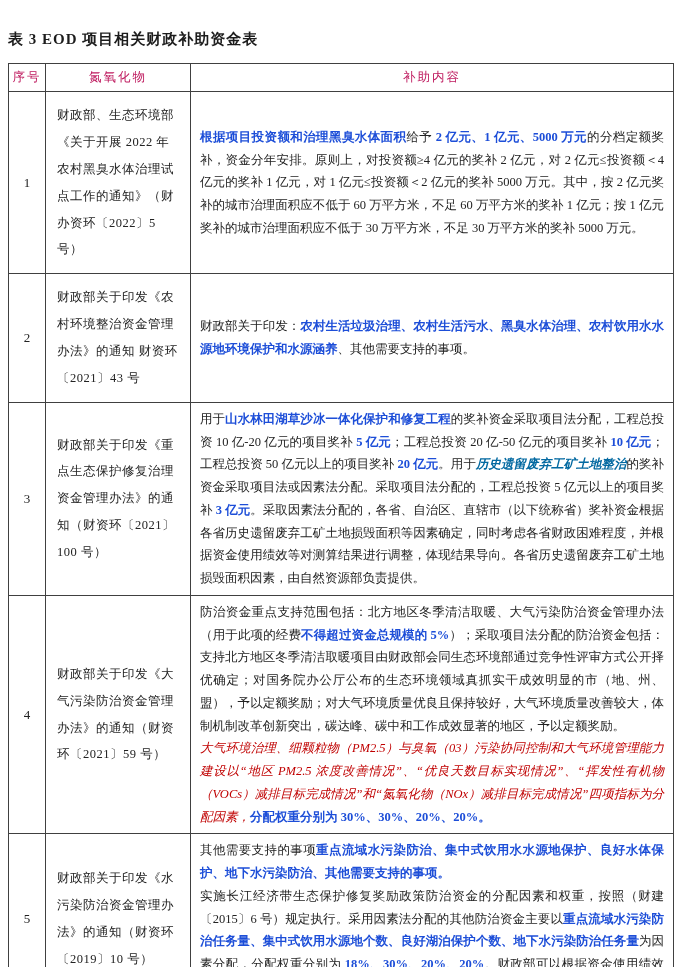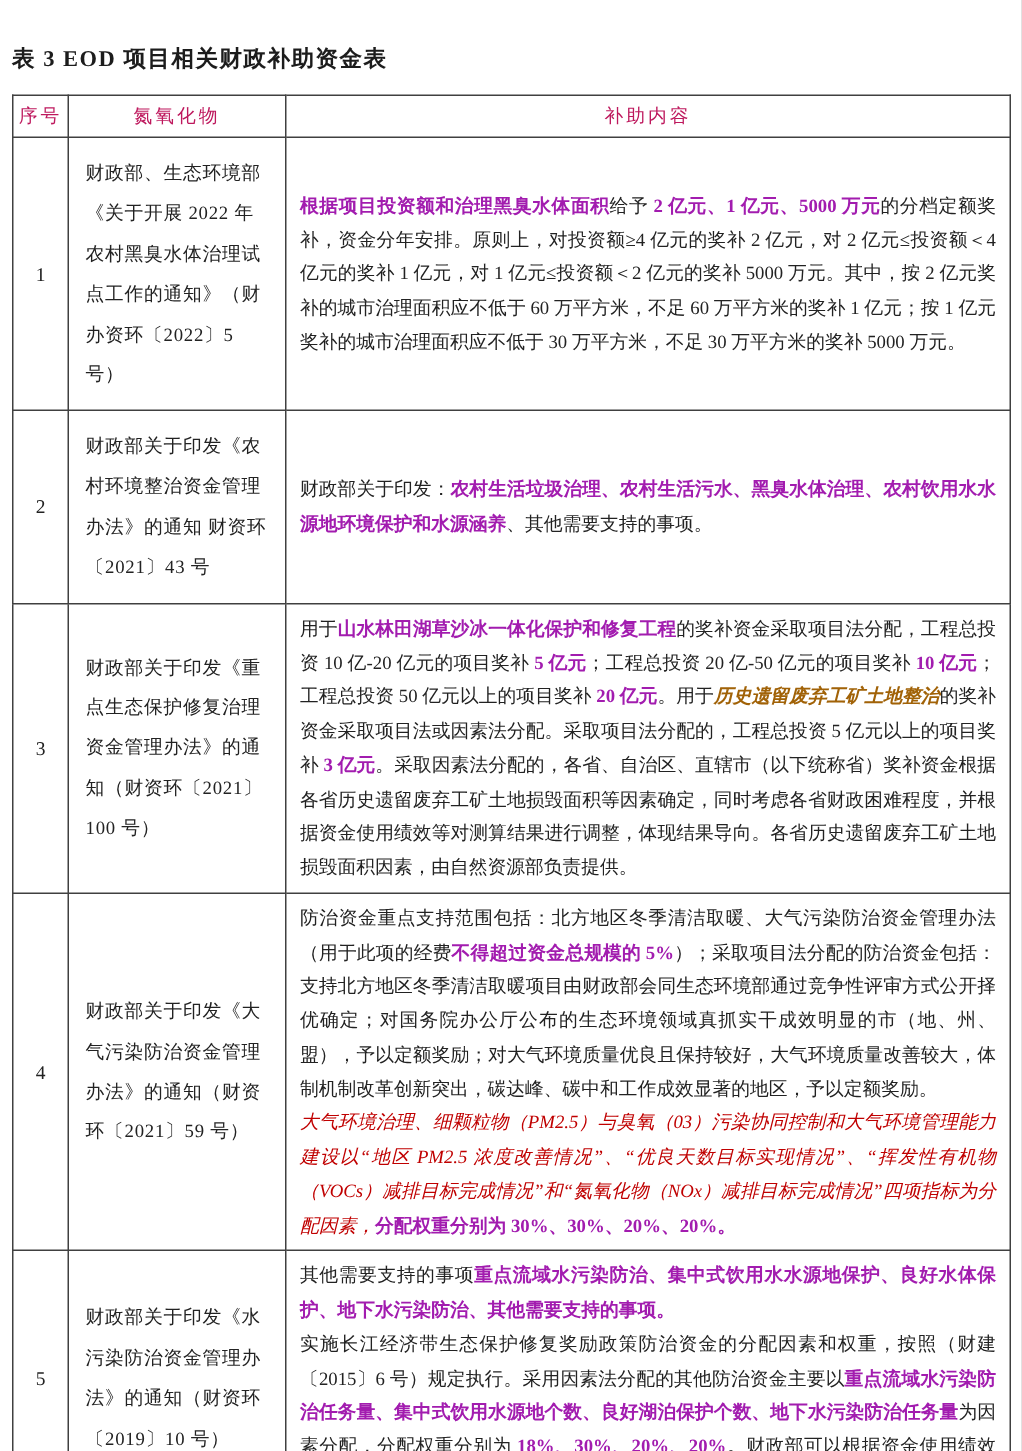--- a/index.html
+++ b/index.html
@@ -58,23 +58,23 @@
   }
   td.cell-content{
     padding:5px 9px;
     font-size:12.5px;
     line-height:1.82;
     text-align:justify;
     color:#222;
     vertical-align:middle;
   }
   td.cell-content p{margin:0;}
-  .rb{color:#a21caf;font-weight:bold;margin-top:42px;}
+  .rb{color:#1d4ed8;font-weight:bold;margin-top:42px;}
   .r{color:#c00000;font-style:italic;}
-  .ri{color:#a16207;font-weight:bold;font-style:italic;}
+  .ri{color:#0369a1;font-weight:bold;font-style:italic;}
 </style>
 </head>
 <body>
 
 <div class="page">
   <div class="doc-title">表 3  EOD 项目相关财政补助资金表</div>
 
   <table class="subsidy">
     <colgroup>
       <col style="width:37px">

